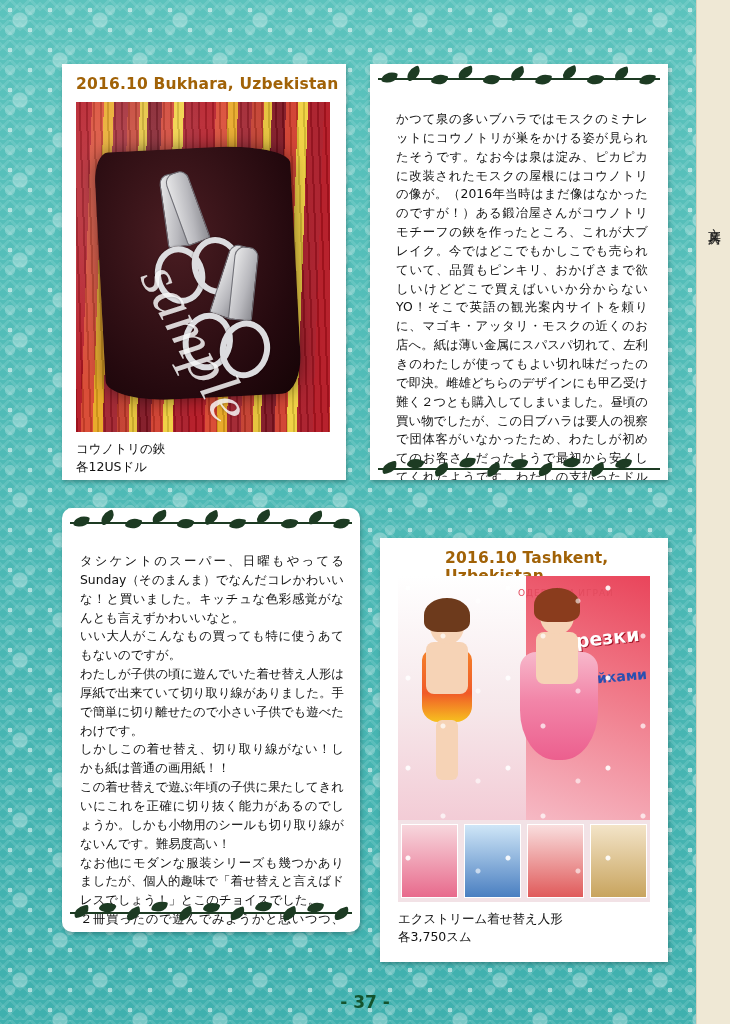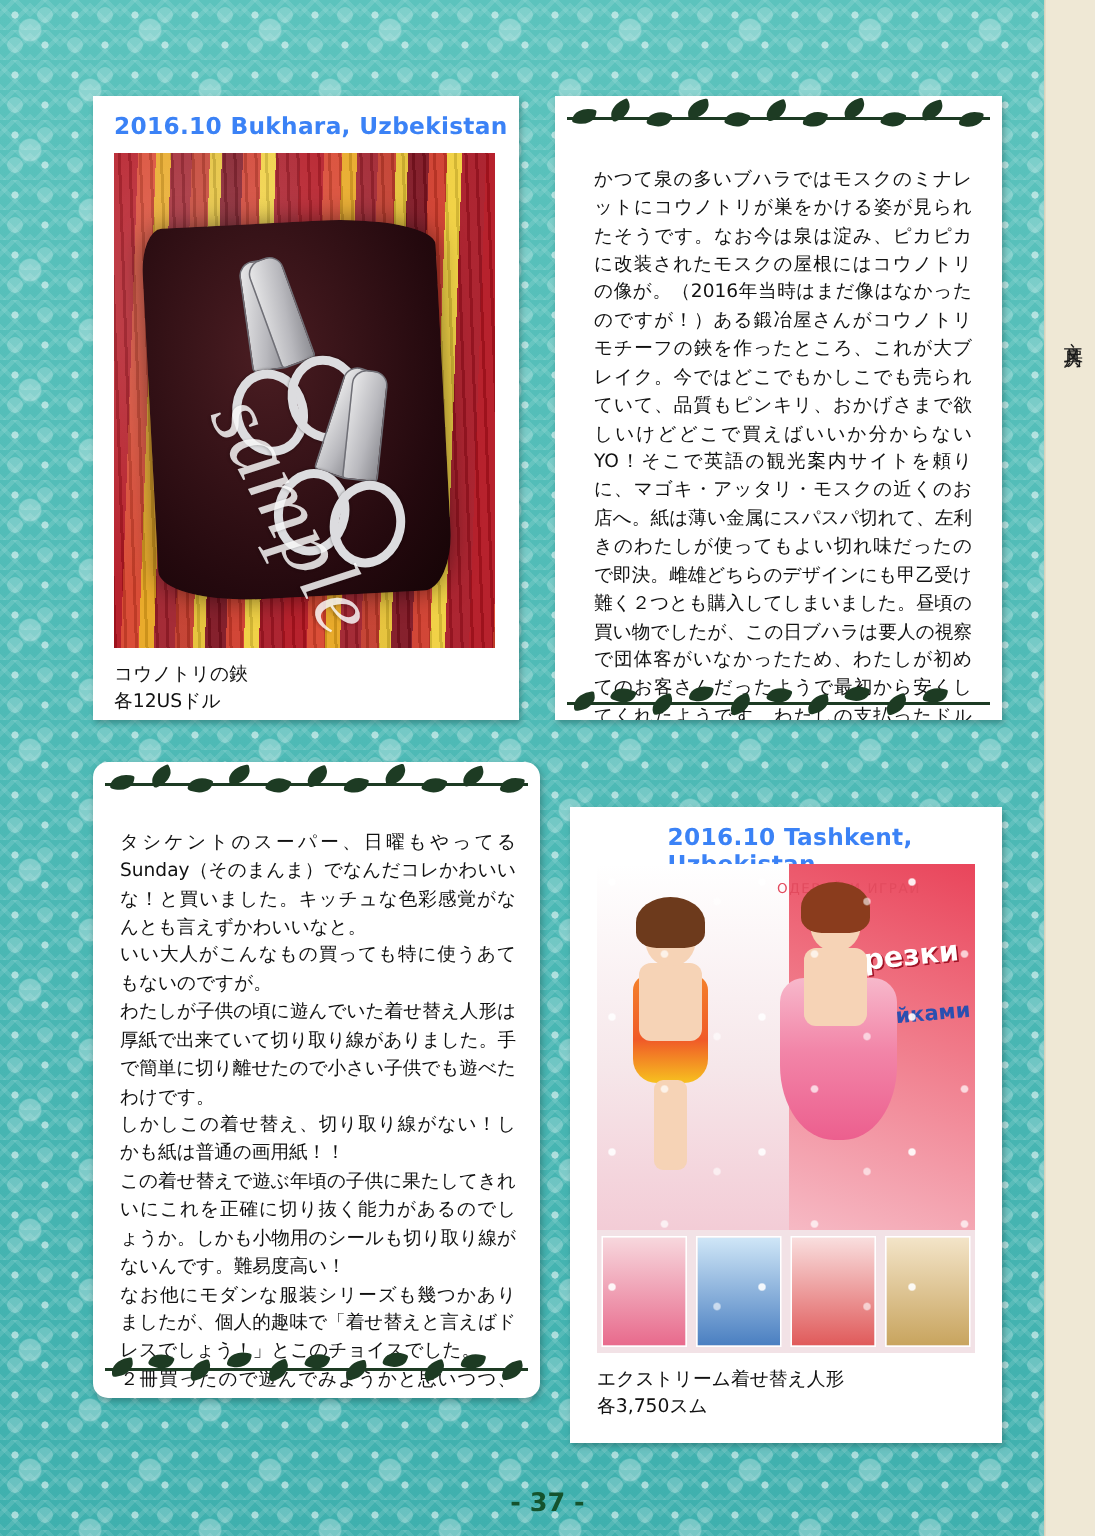--- a/index.html
+++ b/index.html
@@ -82,21 +82,21 @@
 
   #panel-tl { left: 62px;  top: 64px;  width: 284px; height: 416px; }
   #panel-tr { left: 370px; top: 64px;  width: 298px; height: 416px; }
   #panel-bl { left: 62px;  top: 508px; width: 298px; height: 424px; border-radius: 10px; }
   #panel-br { left: 380px; top: 538px; width: 288px; height: 424px; }
 
   .panel-heading {
     font-family: "DejaVu Sans", sans-serif;
     font-weight: bold;
     font-size: 15.5px;
-    color: #3b82f6;
+    color: #a16207;
     letter-spacing: 0.2px;
   }
 
   #panel-tl .panel-heading { position: absolute; left: 14px; top: 11px; }
   #panel-br .panel-heading { position: absolute; left: 18px; top: 11px; margin-left: 47px; }
 
   
   .photo {
     position: absolute;
     overflow: hidden;

